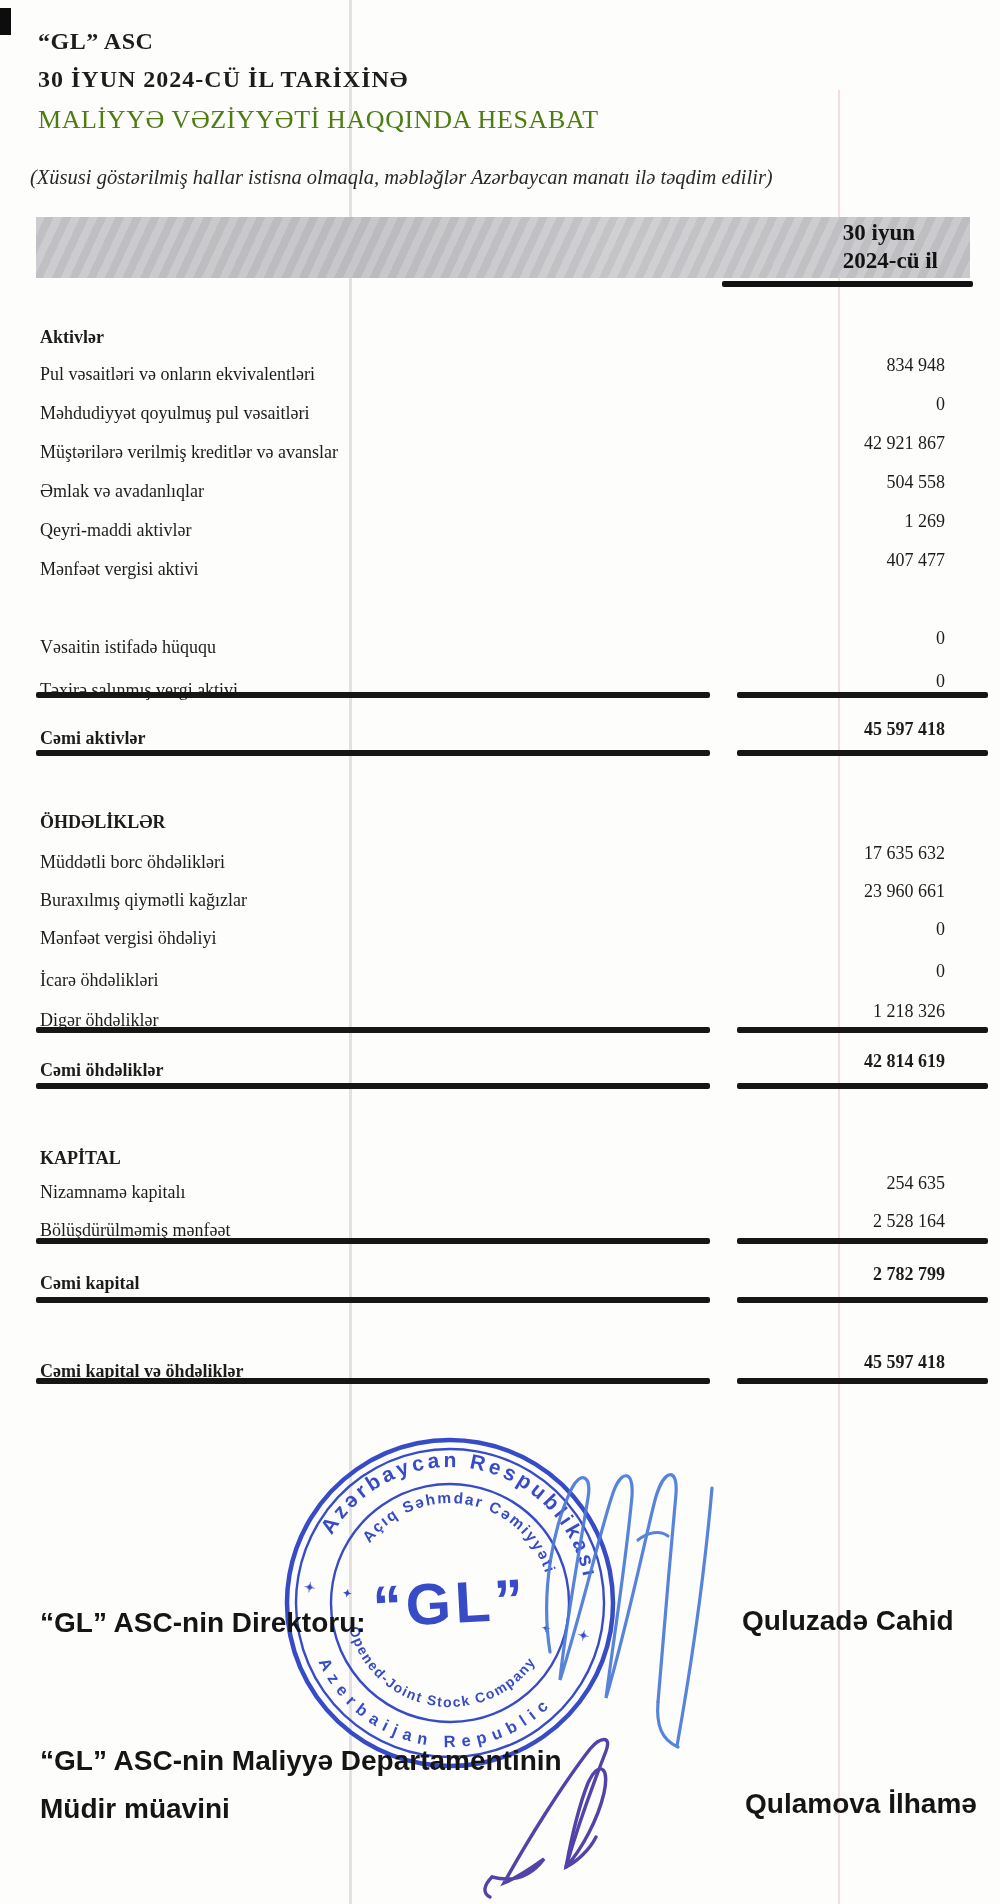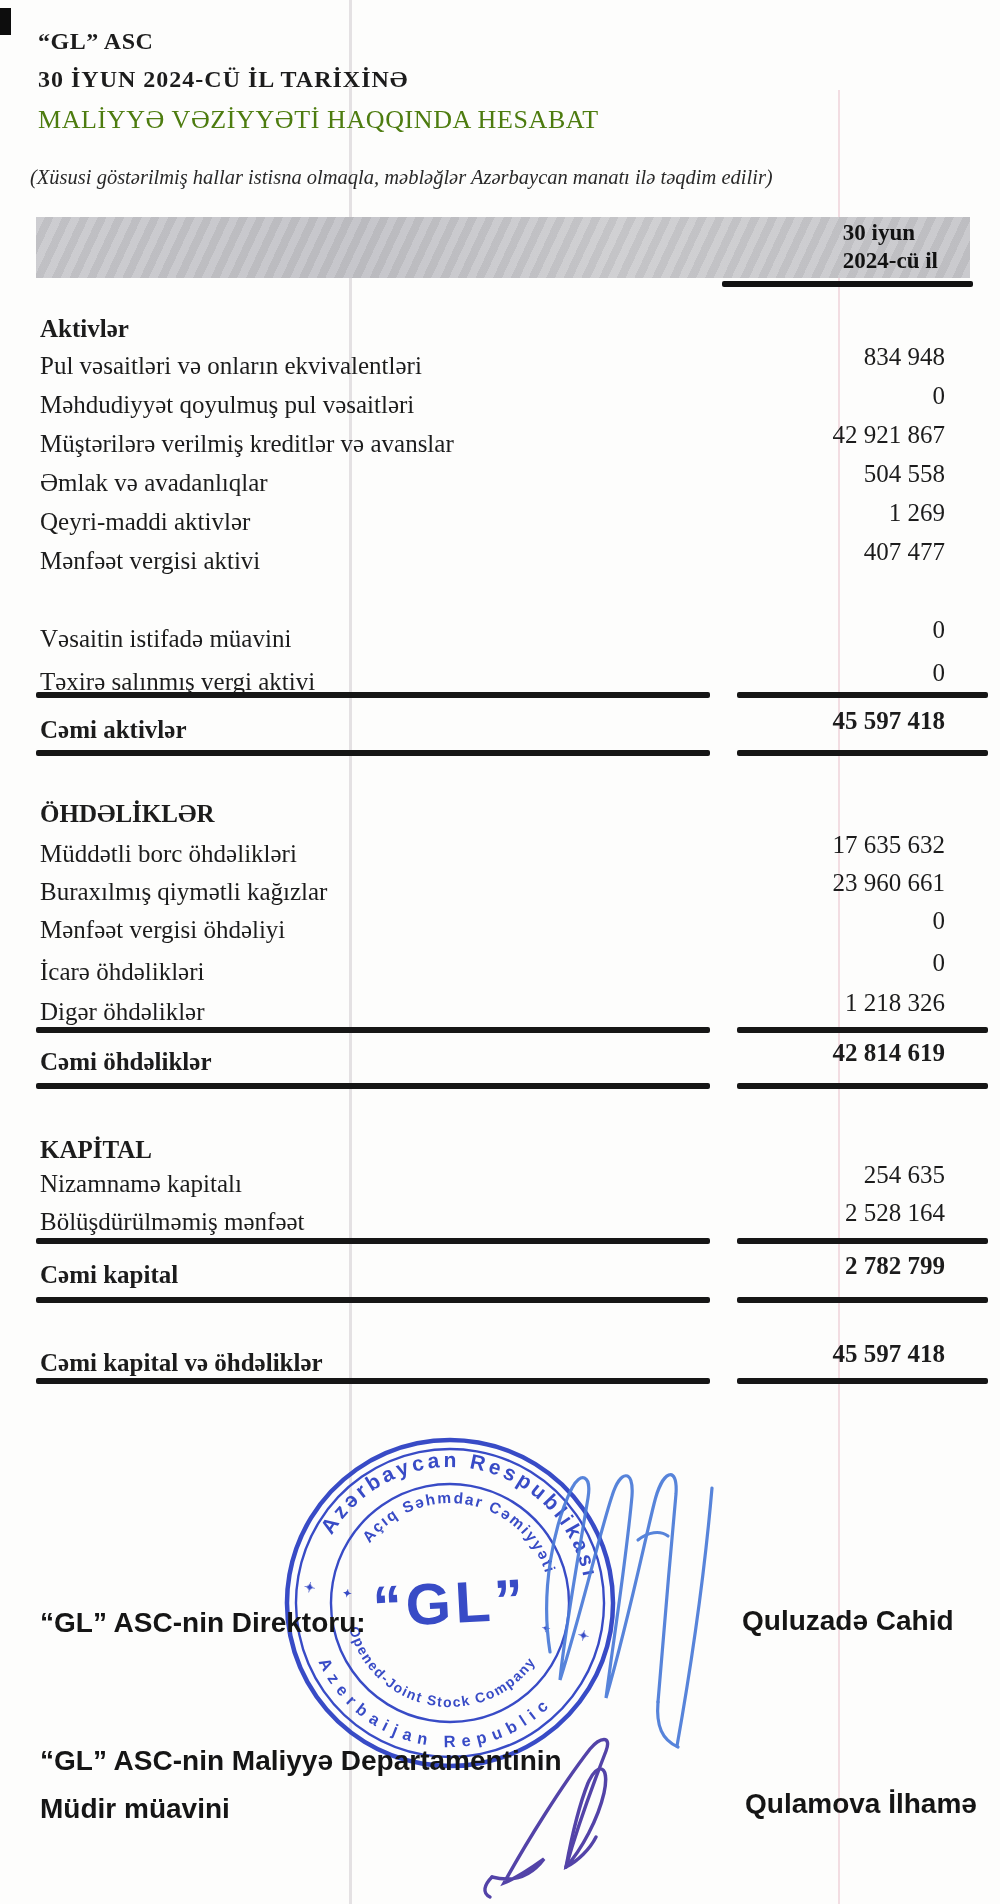--- a/index.html
+++ b/index.html
@@ -26,21 +26,21 @@
       repeating-linear-gradient(115deg, rgba(255,255,255,.07) 0 8px, rgba(0,0,0,.045) 8px 16px),
       linear-gradient(92deg,#c9c9cd,#c2c2c7 35%,#cdcdd0 62%,#c6c6ca);
   }
   .band-text{
     position:absolute;right:32px;top:2px;
     font-weight:bold;font-size:23px;line-height:28px;color:#121212;
   }
   .date-rule{position:absolute;left:722px;top:281px;width:251px;height:6px;background:#121212;border-radius:2px;}
 
   
-  .row{position:absolute;left:40px;width:905px;height:30px;font-size:25px;}
+  .row{position:absolute;left:40px;width:905px;height:30px;font-size:18px;margin-top:12px;}
   .row .lbl{position:absolute;left:0;top:0;white-space:nowrap;}
   .row .val{position:absolute;right:0;top:-9px;white-space:nowrap;}
   .bold{font-weight:bold;}
 
   
   .hr{position:absolute;height:6px;background:#161616;border-radius:2px;}
   .hr.l{left:36px;width:674px;}
   .hr.r{left:737px;width:251px;}
 
   
@@ -94,21 +94,21 @@
   </div>
   <div class="row" style="top:508px">
     <span class="lbl">Qeyri-maddi aktivlər</span>
     <span class="val">1 269</span>
   </div>
   <div class="row" style="top:547px">
     <span class="lbl">Mənfəət vergisi aktivi</span>
     <span class="val">407 477</span>
   </div>
   <div class="row" style="top:625px">
-    <span class="lbl">Vəsaitin istifadə müavini</span>
+    <span class="lbl">Vəsaitin istifadə hüququ</span>
     <span class="val">0</span>
   </div>
   <div class="row" style="top:668px">
     <span class="lbl">Təxirə salınmış vergi aktivi</span>
     <span class="val">0</span>
   </div>
   <div class="hr l" style="top:692px"></div>
   <div class="hr r" style="top:692px"></div>
   <div class="row" style="top:716px">
     <span class="lbl bold">Cəmi aktivlər</span>

